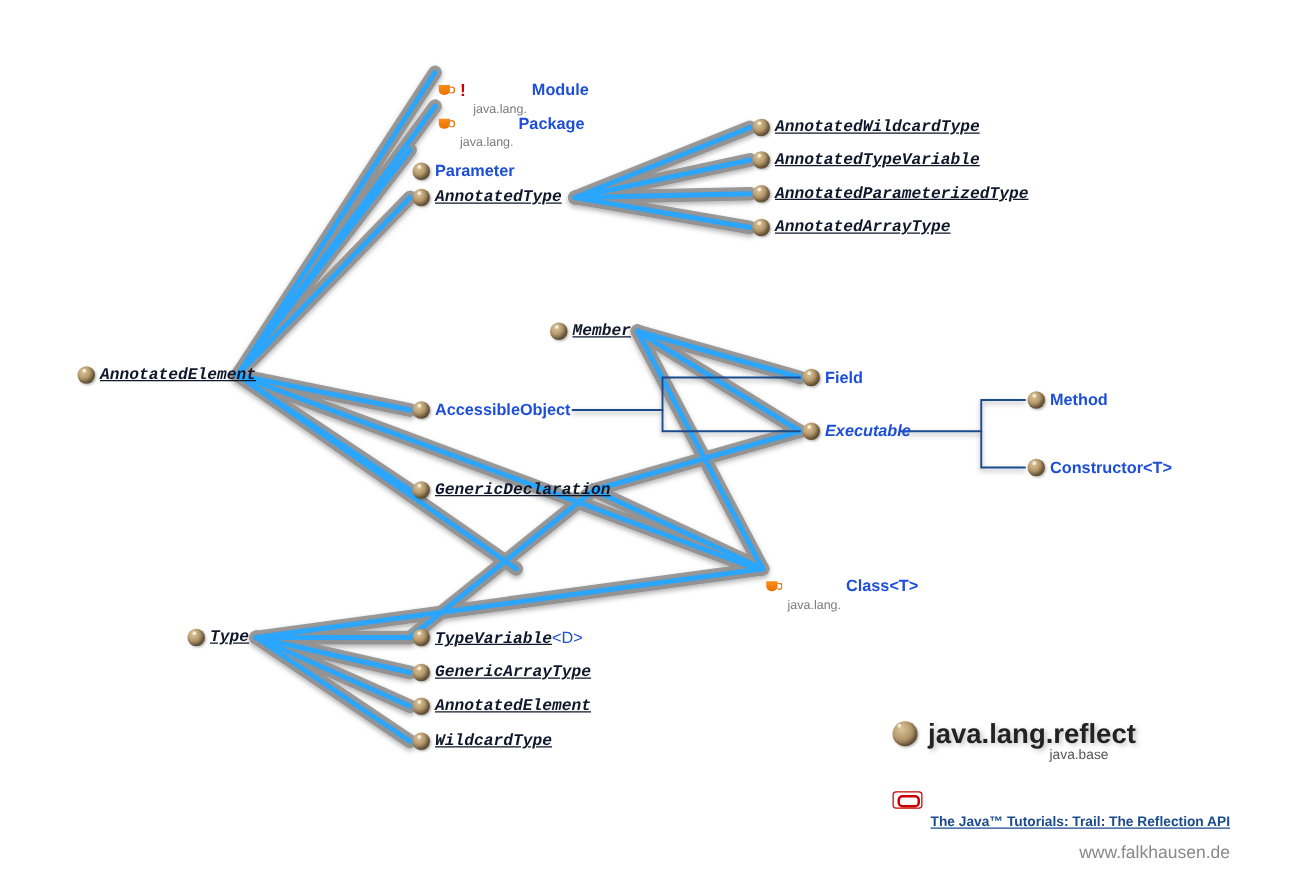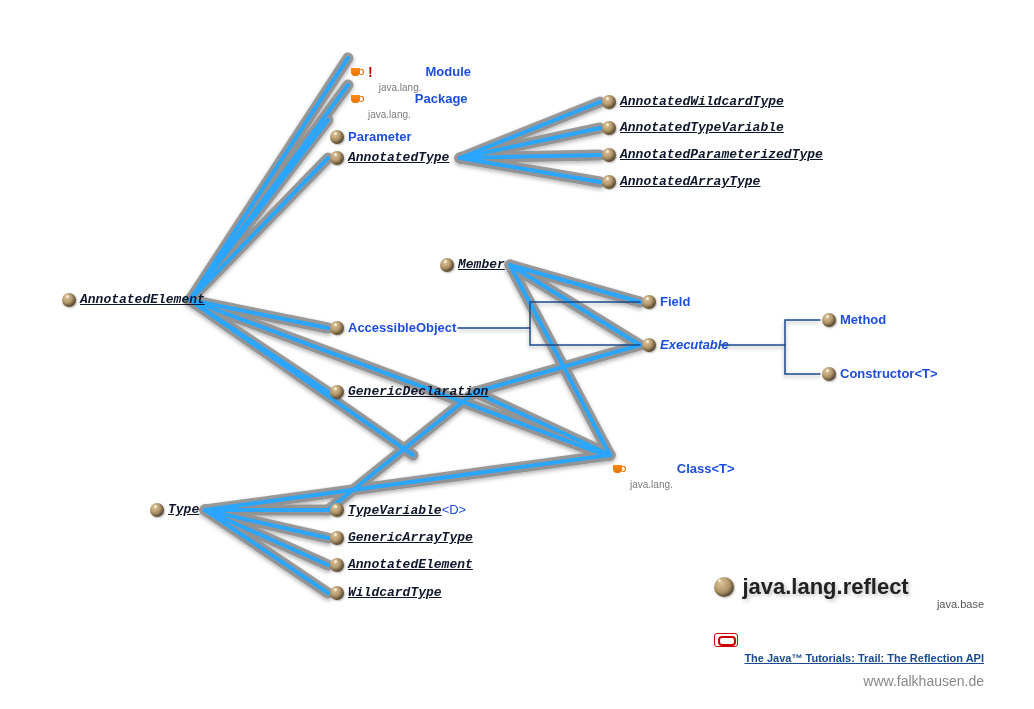--- a/index.html
+++ b/index.html
@@ -61,21 +61,21 @@
     width: 4px; height: 4px;
     border: 1.5px solid #e67300;
     border-radius: 50%;
     border-left: none;
   }
   .bang { color: #cc0000; font-weight: bold; font-size: 14px; margin-right: 2px; }
   .title-block {
     position: absolute;
     right: 50px;
     bottom: 45px;
-    text-align: right;
+    text-align: center;
   }
   .title-main {
     display: flex;
     align-items: center;
     gap: 8px;
     font-size: 22px;
     font-weight: bold;
     color: #222;
     text-shadow: 2px 2px 4px rgba(0,0,0,0.25);
   }

